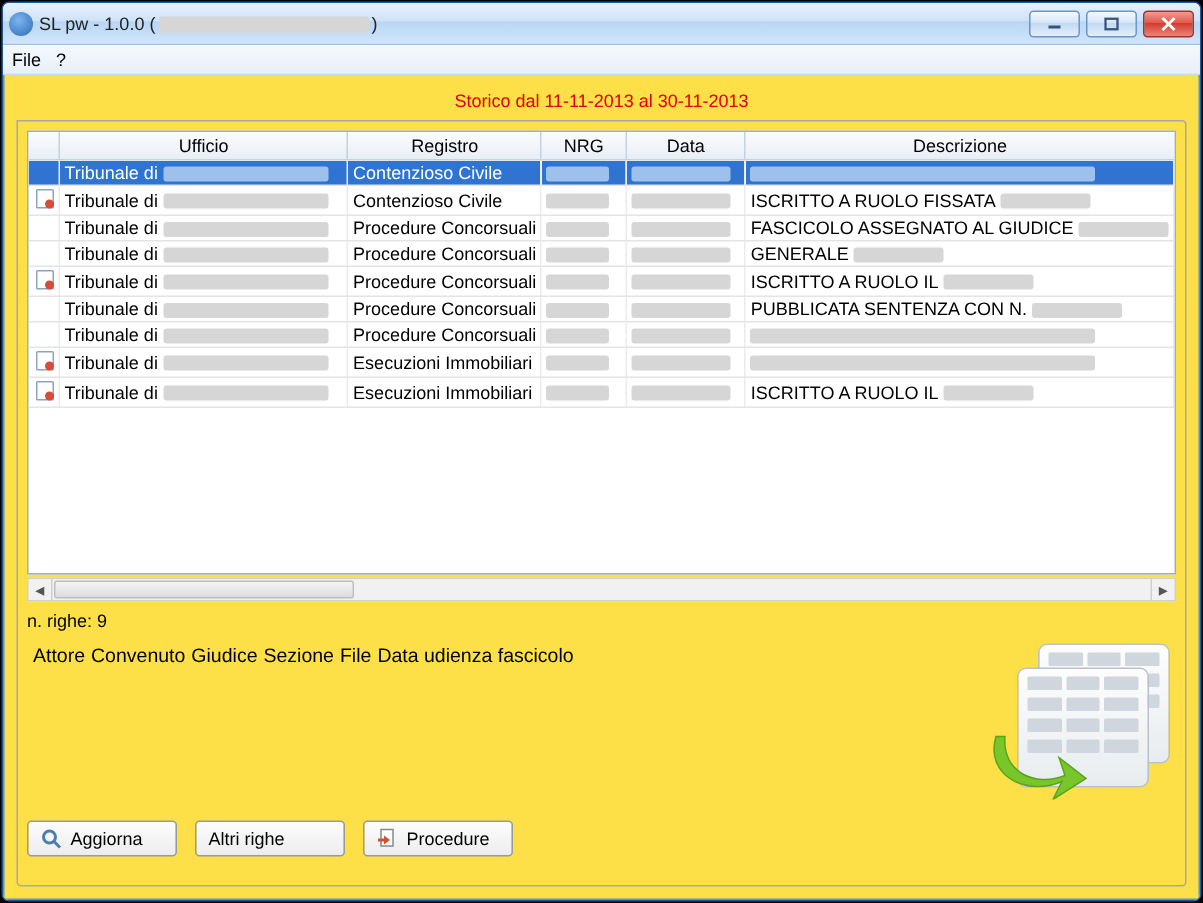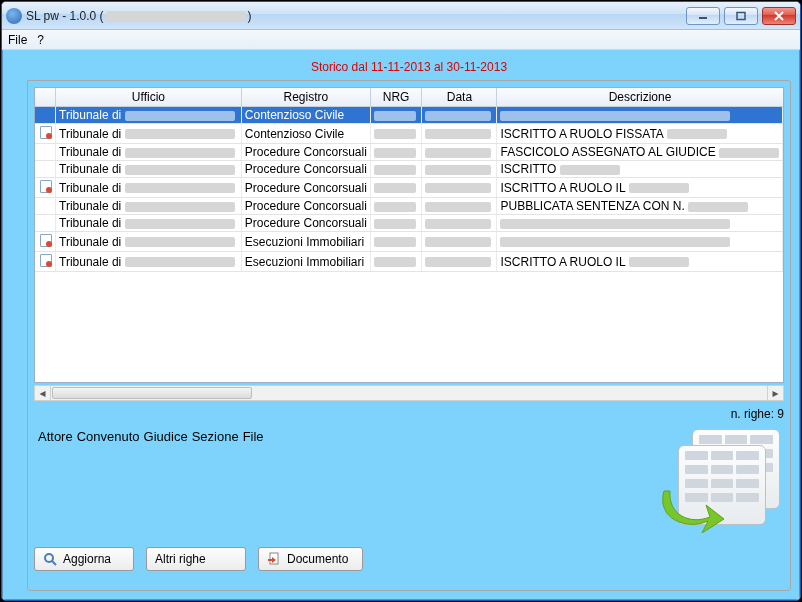--- a/index.html
+++ b/index.html
@@ -61,22 +61,22 @@
     height: 20px;
     background: linear-gradient(#f4f8fc, #e7eff9);
     border-bottom: 1px solid #c9d9ea;
     display: flex; align-items: center;
     padding: 0 6px;
     gap: 10px;
     font-size: 12px;
   }
   .content {
     flex: 1;
-    background: #7dd3fc;
-    padding: 6px 8px 8px 24px;
+    background: #fde047;
+    padding: 6px 8px 8px 8px;
     display: flex;
     flex-direction: column;
     border: 1px solid #5d92c8;
     border-top: none;
     margin: 0;
   }
   .banner {
     text-align: center;
     color: #d00;
     font-size: 12px;
@@ -195,21 +195,21 @@
   .hscroll .arrow.left { left: 0; border-right: 1px solid #d0d0d0;}
   .hscroll .arrow.right { right: 0; border-left: 1px solid #d0d0d0;}
   .hscroll .thumb {
     position: absolute; top: 1px; left: 17px;
     width: 200px; height: 12px;
     background: linear-gradient(#f5f5f5,#dcdcdc);
     border: 1px solid #bdbdbd;
     border-radius: 2px;
   }
   .rowcount {
-    text-align: right;
+    text-align: left;
     font-size: 12px;
     padding: 6px 0;
   }
   .details-area {
     display: flex;
     justify-content: space-between;
     padding: 2px 4px;
   }
   .details-labels {
     display: flex;
@@ -338,21 +338,21 @@
                 <td class="w-nrg"><span class="redact" style="width:42px"></span></td>
                 <td class="w-data"><span class="redact" style="width:66px"></span></td>
                 <td><span>FASCICOLO ASSEGNATO AL GIUDICE </span><span class="redact" style="width:60px"></span></td>
               </tr>
               <tr>
                 <td style="text-align: center;"></td>
                 <td class="w-uff"><span>Tribunale di </span><span class="redact" style="width:110px"></span></td>
                 <td class="w-reg">Procedure Concorsuali</td>
                 <td class="w-nrg"><span class="redact" style="width:42px"></span></td>
                 <td class="w-data"><span class="redact" style="width:66px"></span></td>
-                <td><span>ISCRITTO </span><span class="redact" style="width:60px"></span></td>
+                <td><span>GENERALE </span><span class="redact" style="width:60px"></span></td>
               </tr>
               <tr>
                 <td style="text-align: center;"><span class="row-icon"></span></td>
                 <td class="w-uff"><span>Tribunale di </span><span class="redact" style="width:110px"></span></td>
                 <td class="w-reg">Procedure Concorsuali</td>
                 <td class="w-nrg"><span class="redact" style="width:42px"></span></td>
                 <td class="w-data"><span class="redact" style="width:66px"></span></td>
                 <td><span>ISCRITTO A RUOLO IL </span><span class="redact" style="width:60px"></span></td>
               </tr>
               <tr>
@@ -399,20 +399,21 @@
 
       <div class="rowcount">n. righe: 9</div>
 
       <div class="details-area">
         <div class="details-labels">
           <span>Attore</span>
           <span>Convenuto</span>
           <span>Giudice</span>
           <span>Sezione</span>
           <span>File</span>
+          <span>Data udienza fascicolo</span>
         </div>
         <div class="export-art">
           <div class="sheet back">
             <div class="row">
                 <div class="cell"></div>
                 <div class="cell"></div>
                 <div class="cell"></div>
               </div>
             <div class="row">
                 <div class="cell"></div>
@@ -462,19 +463,19 @@
           <span>Aggiorna</span>
         </button>
         <button class="btn">
           <span>Altri righe</span>
         </button>
         <button class="btn">
           <svg class="bicon" viewBox="0 0 14 14">
               <rect x="3" y="1" width="8" height="11" fill="#fff" stroke="#888"></rect>
               <path d="M1 7 L5 7 L5 5 L9 8 L5 11 L5 9 L1 9 Z" fill="#d05030"></path>
             </svg>
-          <span>Documento</span>
+          <span>Procedure</span>
         </button>
       </div>
 
     </div>
   </div>
 </div>
 
 </body></html>

